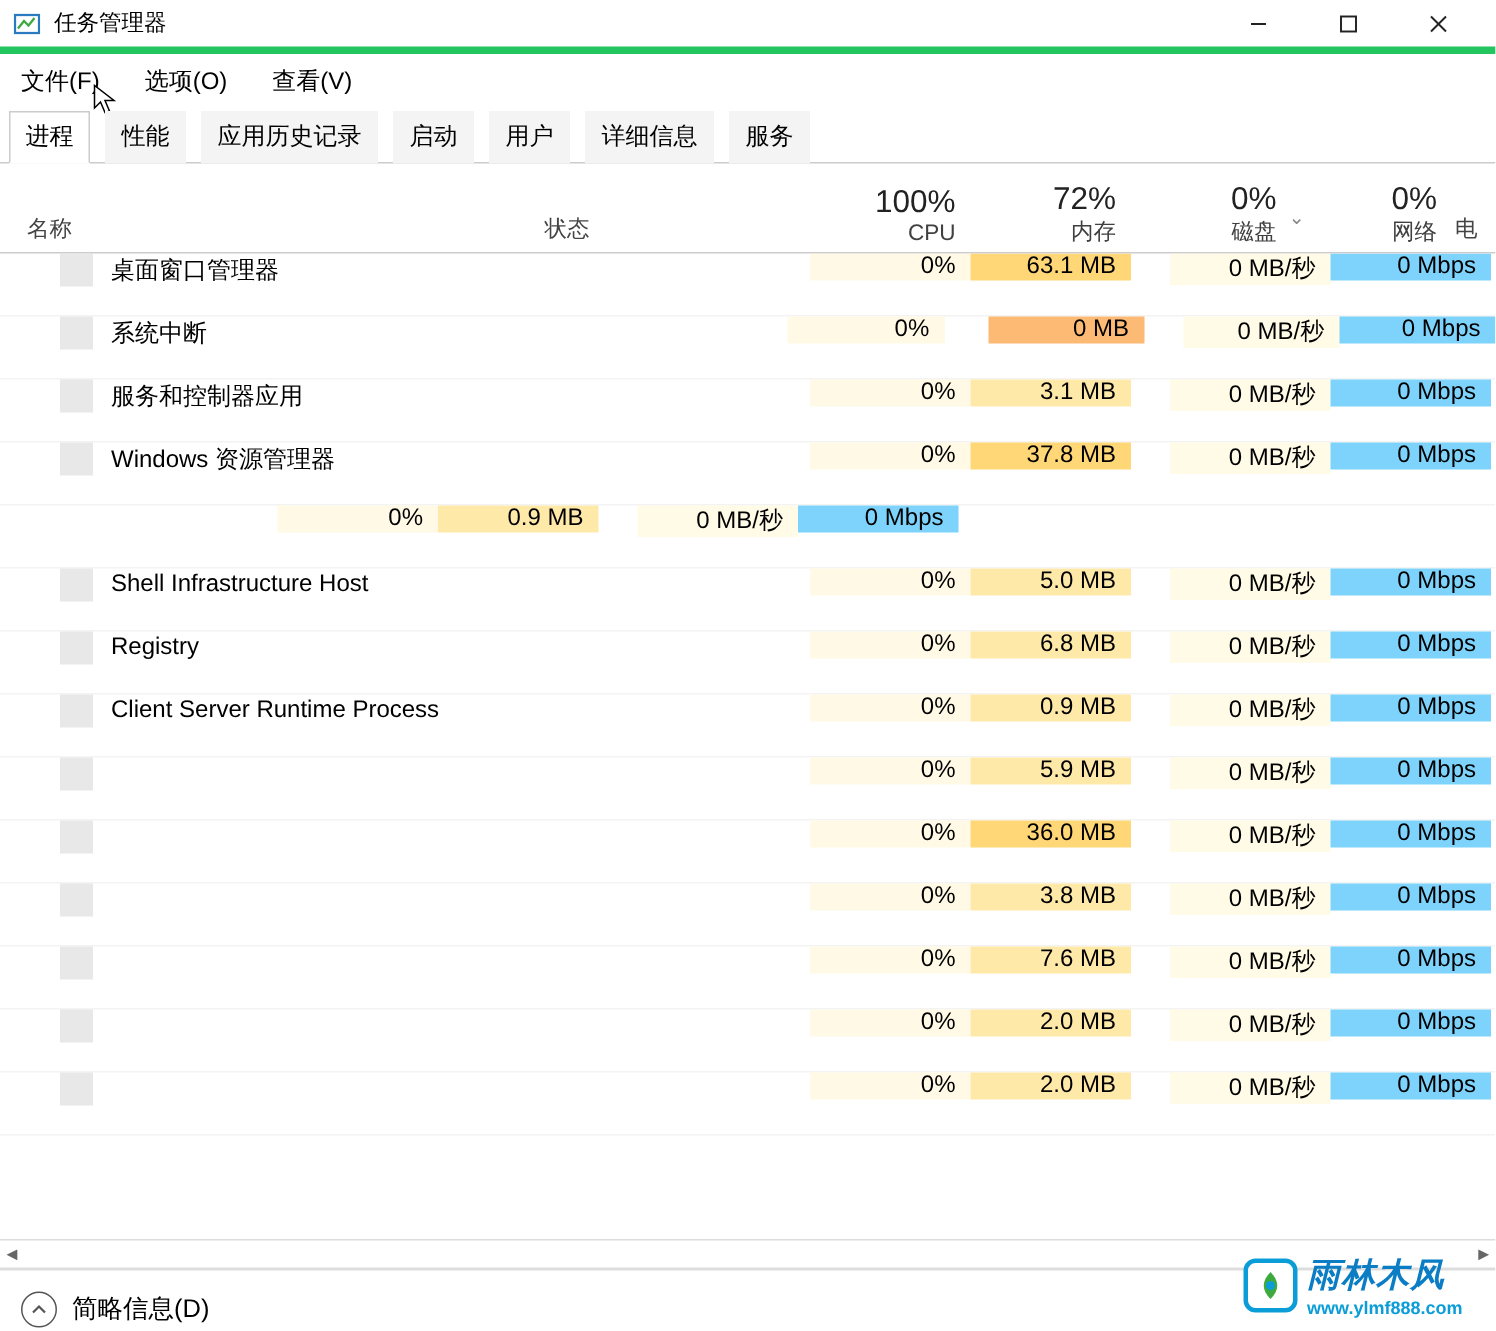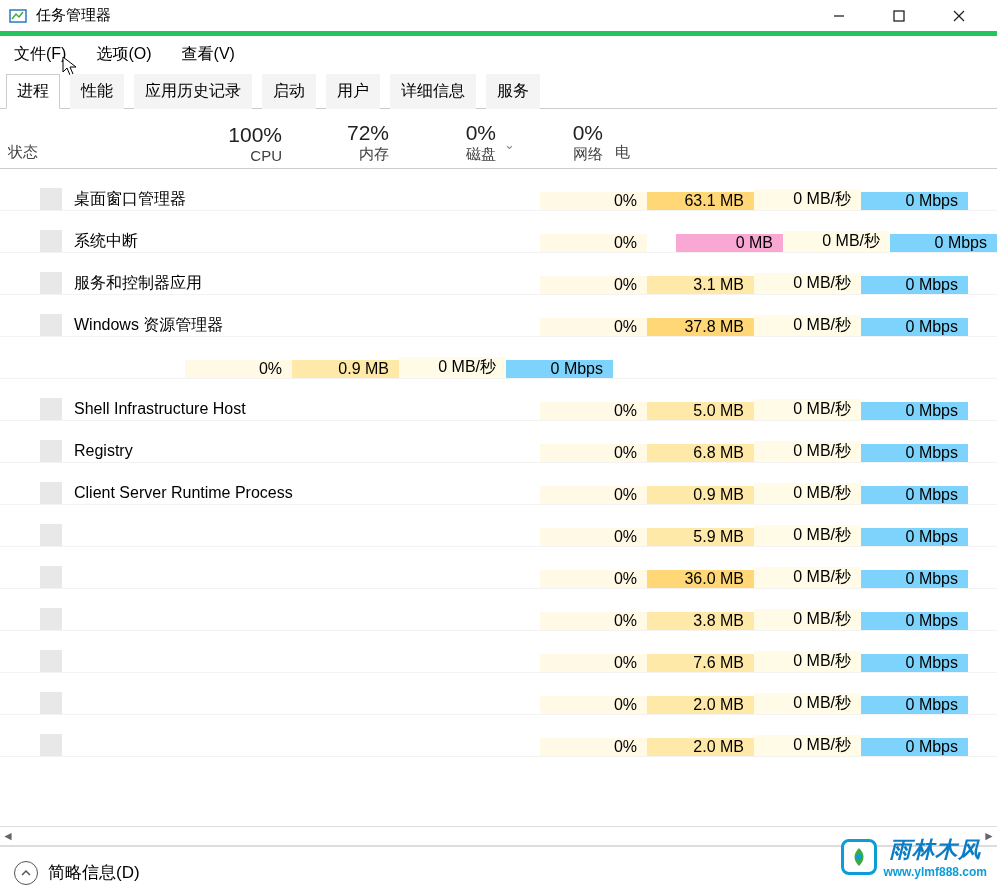--- a/index.html
+++ b/index.html
@@ -103,21 +103,21 @@
   color: #888;
   font-size: 13px;
 }
 .rows {
   overflow-y: auto;
   flex: 1;
 }
 .row {
   display: flex;
   height: 42px;
-  align-items: flex-end;
+  align-items: flex-start;
   font-size: 16px;
   border-bottom: 1px solid #f3f3f3;
 }
 .row .name-cell {
   width: 355px;
   display: flex;
   align-items: center;
   padding-left: 40px;
 }
 .row .proc-icon {
@@ -129,22 +129,22 @@
 .row .status-cell { width: 185px; }
 .row .val-cell {
   width: 107px;
   text-align: right;
   padding-right: 10px;
   font-size: 16px;
 }
 .heat-cpu { background: #fff9e6; }
 .heat-mem0 { background: #ffe9a8; }
 .heat-mem1 { background: #ffd776; }
-.heat-mem2 { background: #f9a8d4; margin-left: 29px; }
-.heat-disk { background: #fffbe6; }
+.heat-mem2 { background: #fdba74; margin-left: 29px; }
+.heat-disk { background: #fffbe6; margin-left: 26px; }
 .heat-net { background: #7dd3fc; }
 .hscroll {
   height: 20px;
   border-top: 1px solid #ddd;
   border-bottom: 1px solid #ddd;
   display: flex;
   justify-content: space-between;
   align-items: center;
   padding: 0 2px;
   color: #666;
@@ -164,27 +164,26 @@
   border-radius: 50%;
   display: inline-flex;
   align-items: center;
   justify-content: center;
   margin-right: 10px;
   color: #555;
   font-size: 13px;
 }
 .watermark {
   position: absolute;
-  right: 10px;
+  right: 22px;
   bottom: 8px;
   display: flex;
   align-items: center;
   font-weight: bold;
   color: #0b7dc4;
-  text-align: center;
 }
 .watermark .logo {
   width: 36px; height: 36px;
   border: 3px solid #0b9dd8;
   border-radius: 8px;
   display: flex;
   align-items: center;
   justify-content: center;
   margin-right: 6px;
   background: #fff;
@@ -241,20 +240,21 @@
   <div class="tab">性能</div>
   <div class="tab">应用历史记录</div>
   <div class="tab">启动</div>
   <div class="tab">用户</div>
   <div class="tab">详细信息</div>
   <div class="tab">服务</div>
 </div>
 
 <div class="content">
   <div class="headers">
+    <div class="col-name">名称</div>
     <div class="col-status">状态</div>
     <div class="col-val">
       <span class="pct">100%</span>
       <span class="lbl">CPU</span>
     </div>
     <div class="col-val">
       <span class="pct">72%</span>
       <span class="lbl">内存</span>
     </div>
     <div class="col-val">

